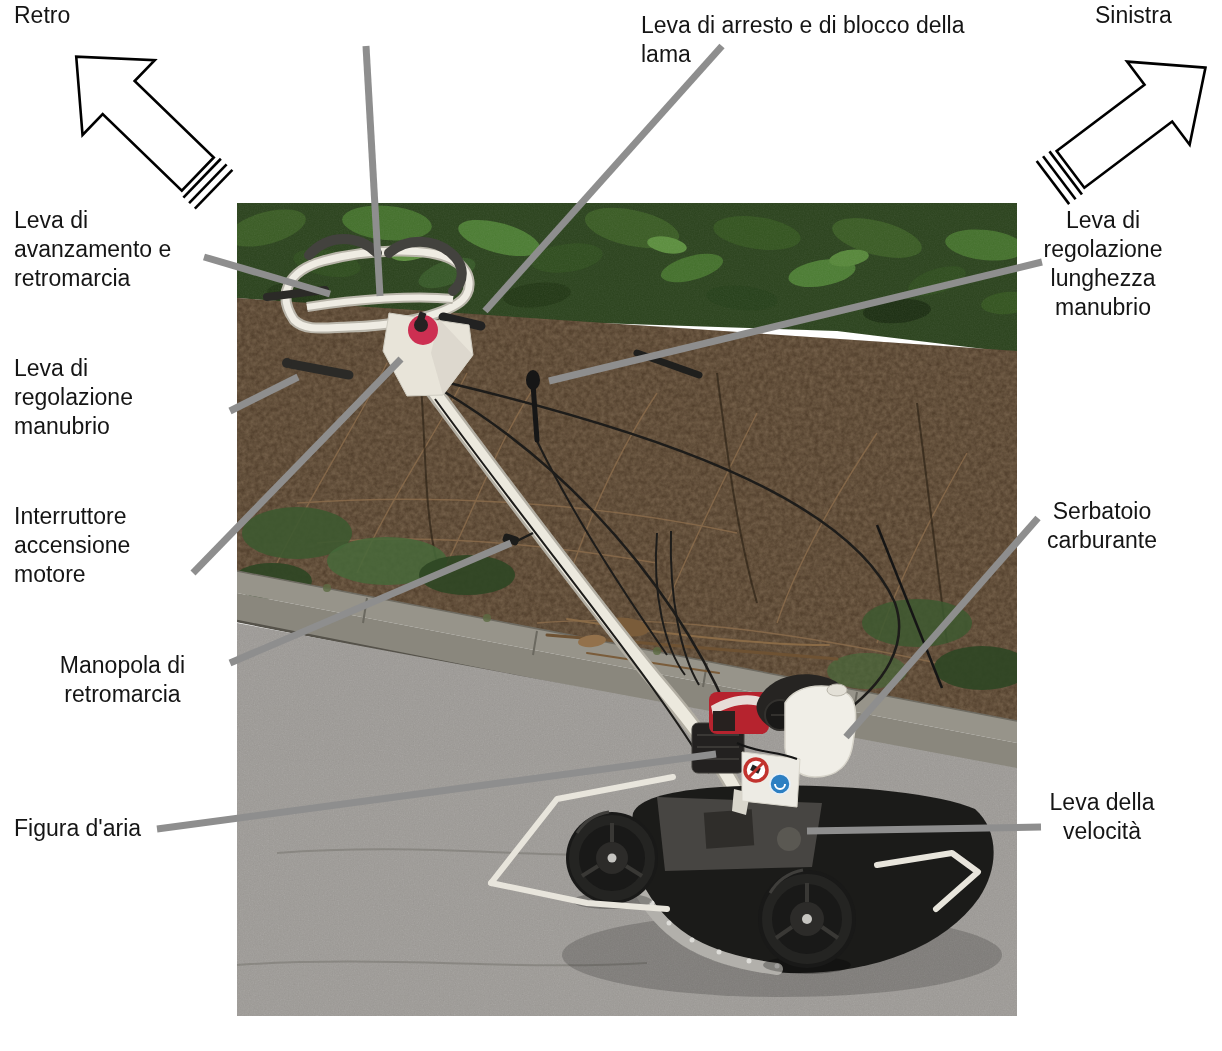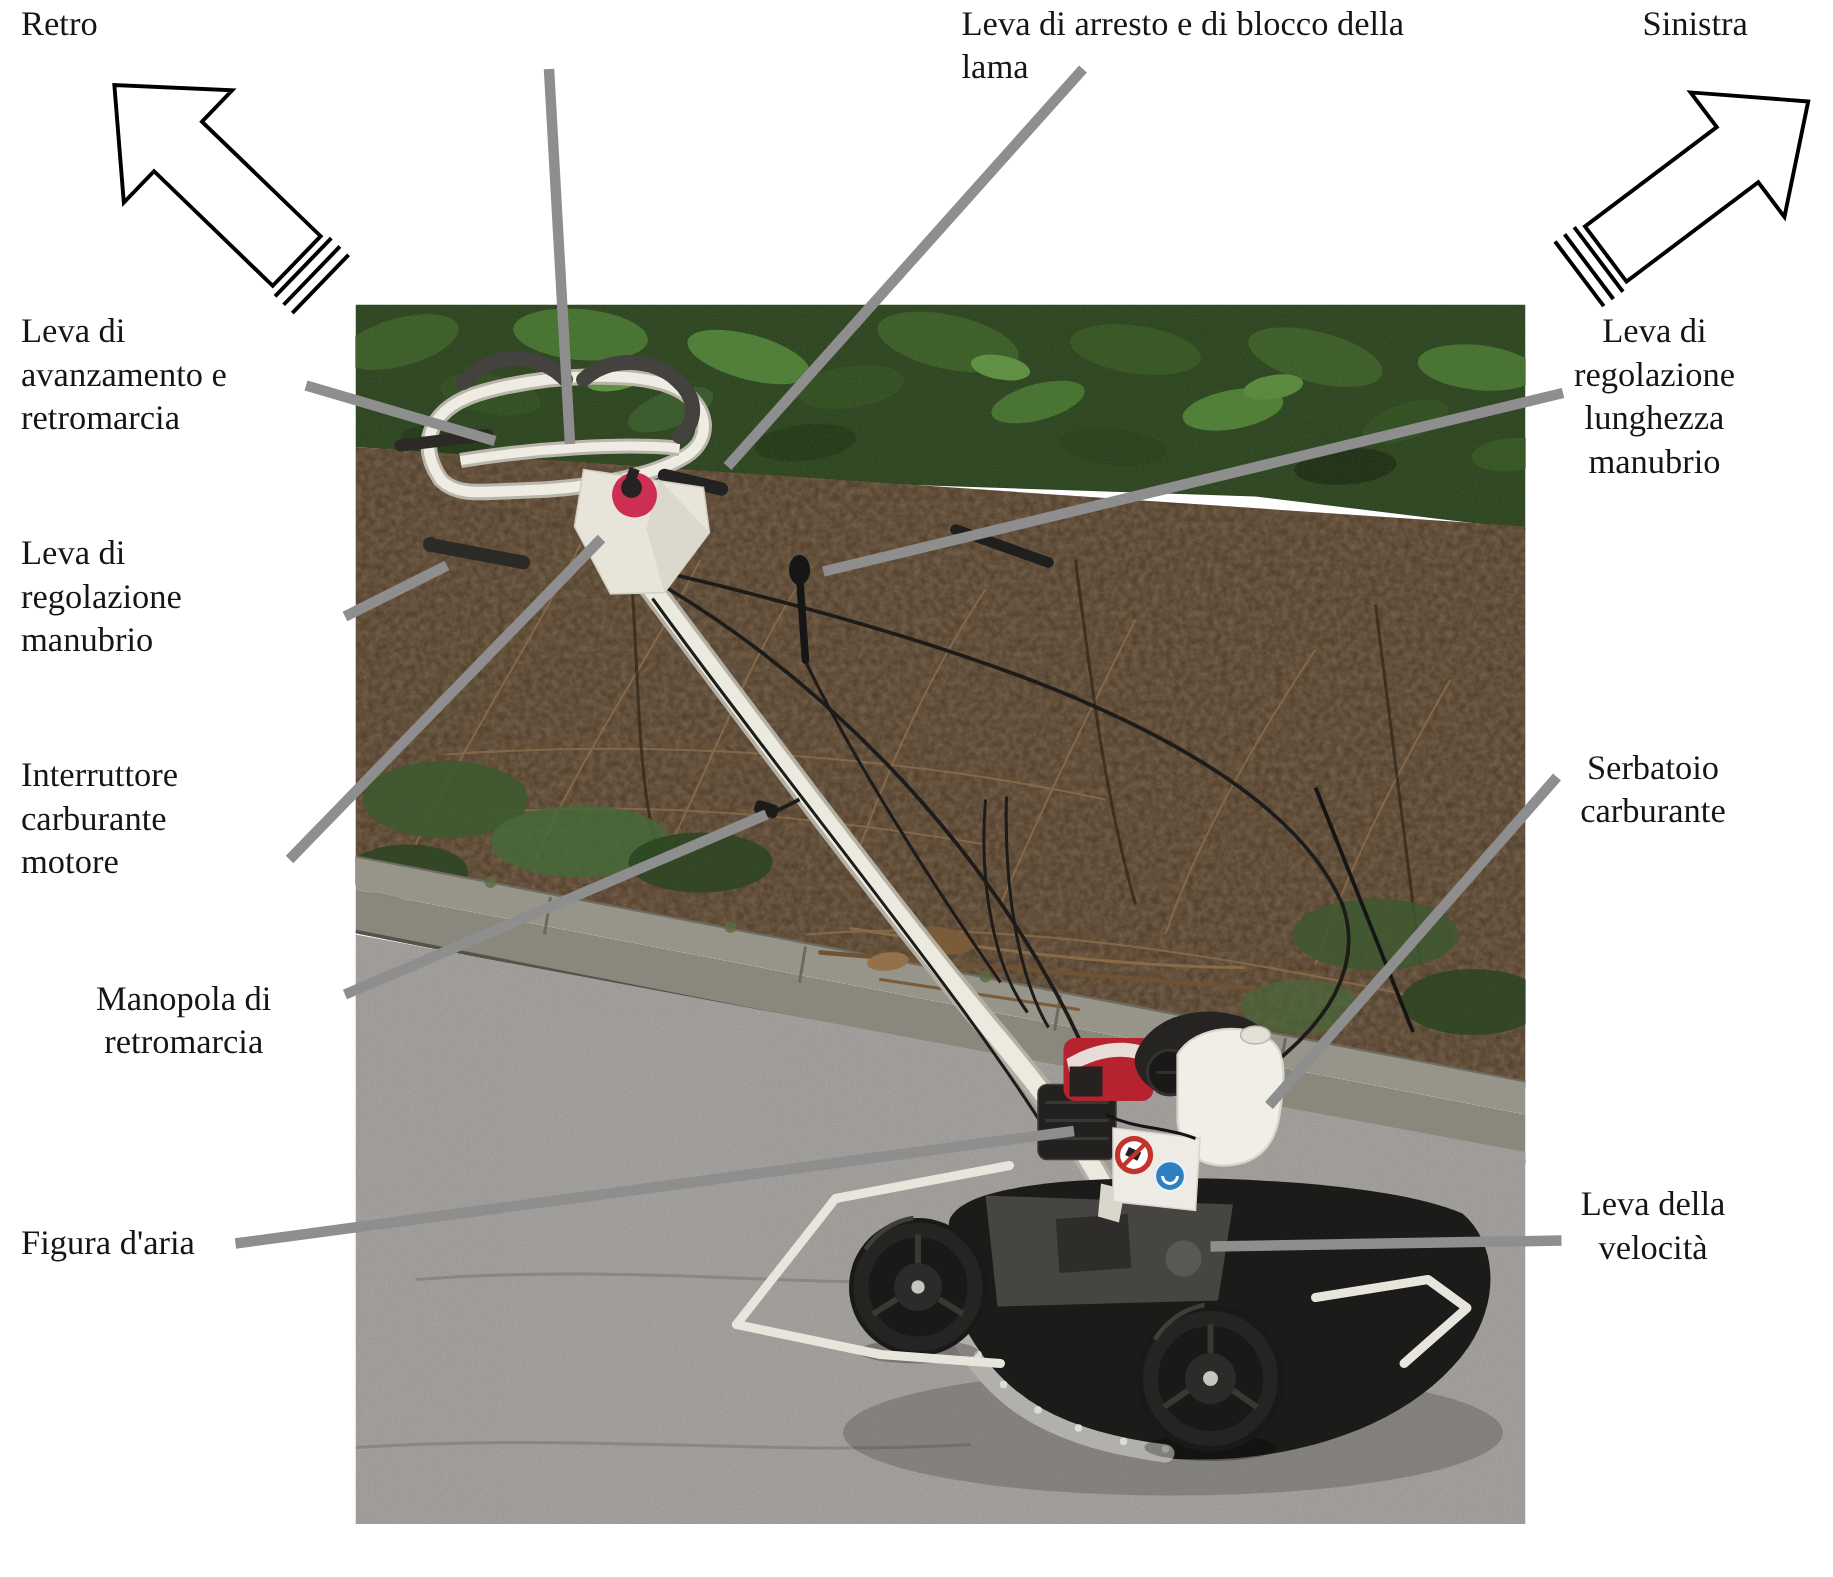--- a/index.html
+++ b/index.html
@@ -1,17 +1,17 @@
 <!DOCTYPE html>
 <html><head>
 <meta charset="utf-8">
 <style>
   html,body{margin:0;padding:0;background:#fff;}
   .page{position:relative;width:1222px;height:1051px;background:#ffffff;overflow:hidden;
-        font-family:Liberation Serif, serif;color:#151515;}
+        font-family:Liberation Sans, sans-serif;color:#151515;}
   .lbl{position:absolute;font-size:23px;line-height:29px;white-space:pre-line;}
   .center{text-align:center;}
   .caption{font-size:24px;margin-top:48px;}
   svg{display:block;}
   .abs{position:absolute;}
 </style>
 </head>
 <body>
 
 <div class="page">
@@ -294,32 +294,32 @@
 
     <g transform="translate(1128,126) rotate(-37)" fill="#ffffff" stroke="#000000" stroke-width="2.6">
       <polygon points="97,0 38,-52 38,-23 -72,-23 -72,23 38,23 38,52"></polygon>
       <line x1="-78" y1="-27" x2="-78" y2="27"></line>
       <line x1="-86" y1="-27" x2="-86" y2="27"></line>
       <line x1="-94" y1="-27" x2="-94" y2="27"></line>
     </g>
   </svg>
 
   <div class="lbl" style="left:14px;top:1px">Retro</div>
-  <div class="lbl" style="left:641px;top:1px;width:380px">Leva di arresto e di blocco della
+  <div class="lbl" style="left:641px;top:11px;width:380px">Leva di arresto e di blocco della
 lama</div>
   <div class="lbl" style="left:1095px;top:1px">Sinistra</div>
 
   <div class="lbl" style="left:14px;top:206px">Leva di
 avanzamento e
 retromarcia</div>
   <div class="lbl" style="left:14px;top:354px">Leva di
 regolazione
 manubrio</div>
   <div class="lbl" style="left:14px;top:502px">Interruttore
-carburante
+accensione
 motore</div>
   <div class="lbl center" style="left:30px;top:651px;width:185px">Manopola di
 retromarcia</div>
   <div class="lbl" style="left:14px;top:814px">Figura d'aria</div>
 
   <div class="lbl center" style="left:1037px;top:206px;width:132px">Leva di
 regolazione
 lunghezza
 manubrio</div>
   <div class="lbl center" style="left:1037px;top:788px;width:130px">Leva della

